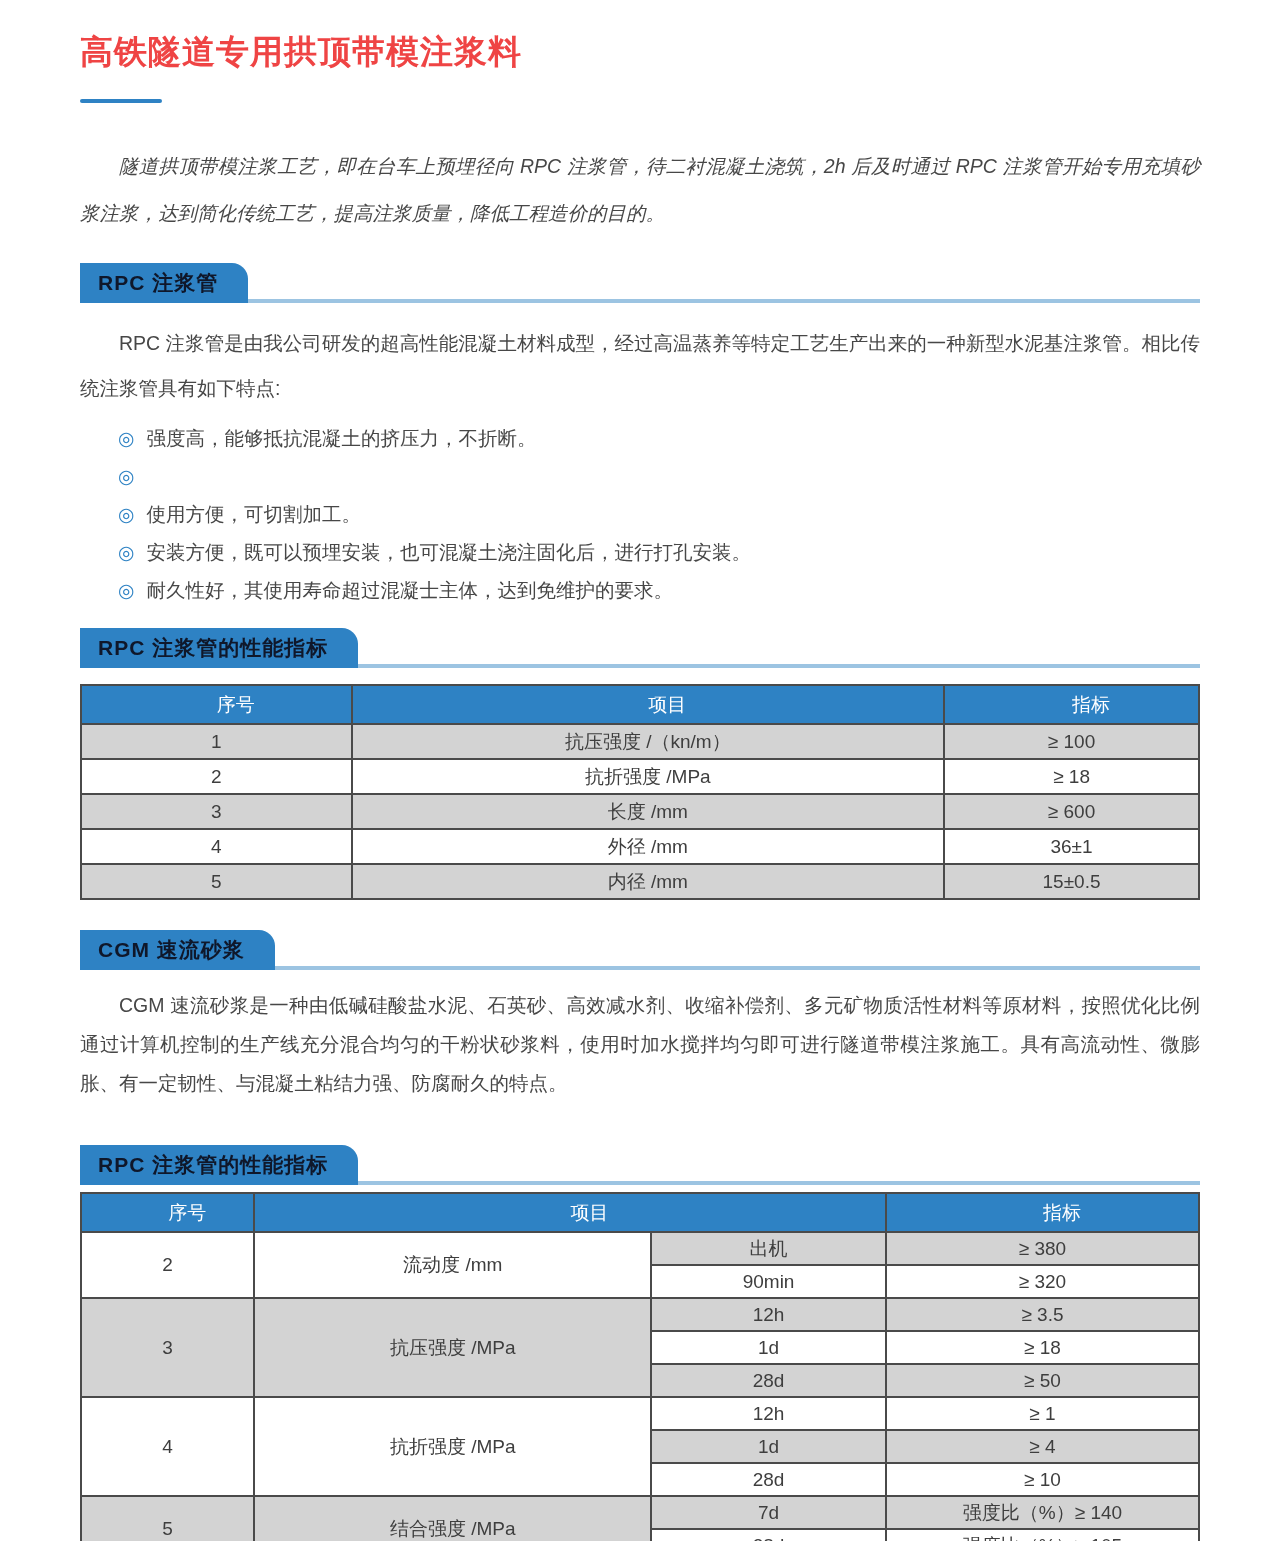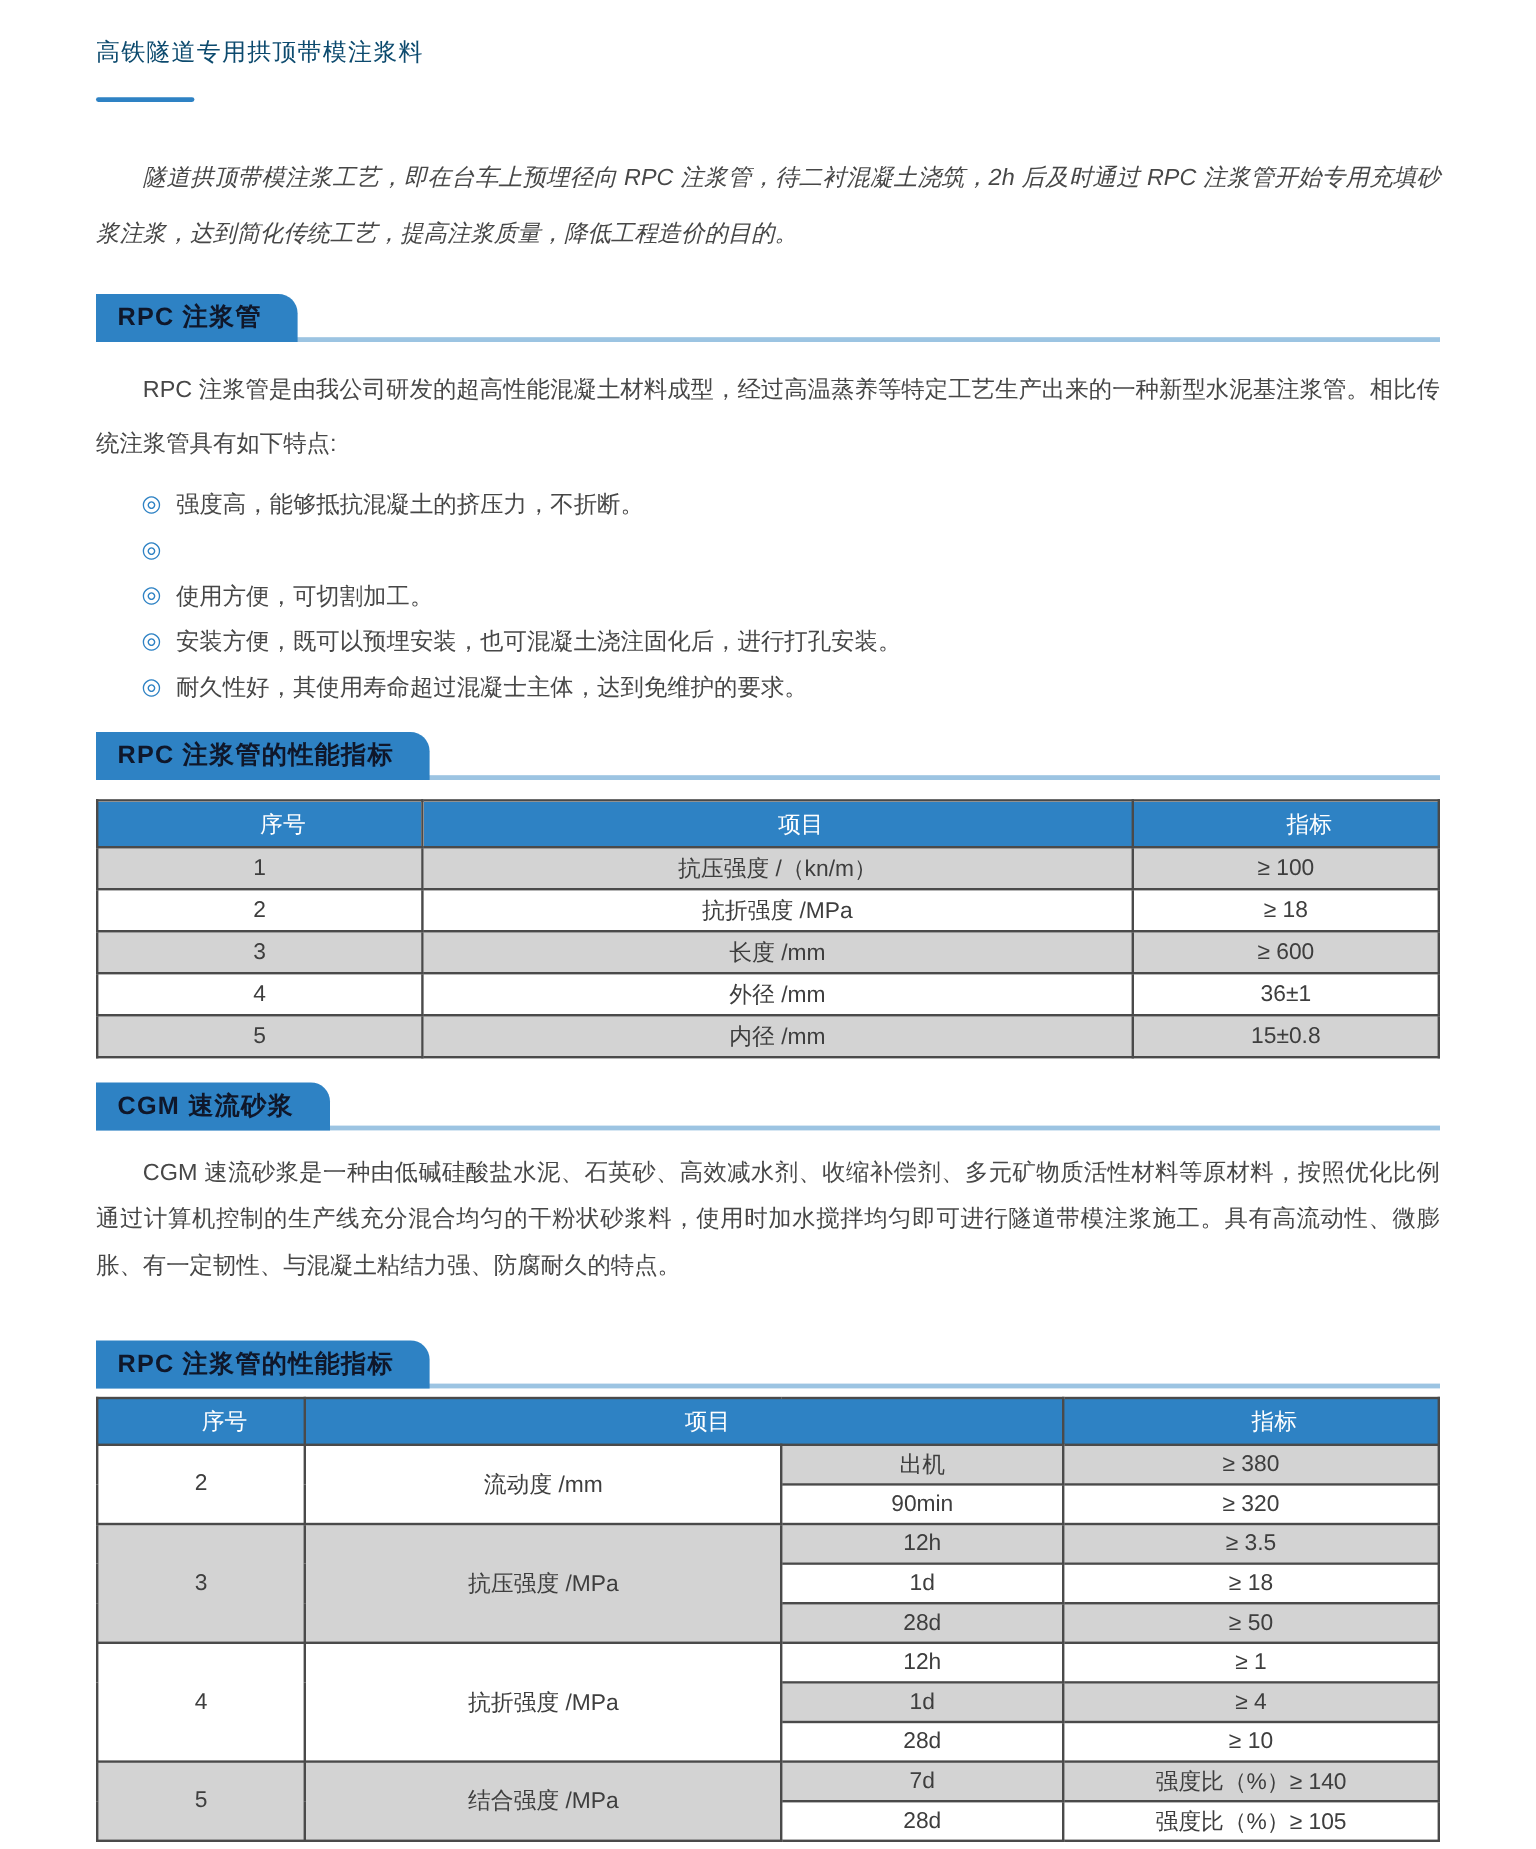--- a/index.html
+++ b/index.html
@@ -5,21 +5,21 @@
   html,body{margin:0;padding:0;background:#ffffff;}
   body{
     width:1280px;height:1541px;overflow:hidden;
     font-family:"Liberation Sans","DejaVu Sans",sans-serif;
     color:#454545;
   }
   .page{width:1280px;height:1541px;background:#fff;box-sizing:border-box;}
   .content{padding:0 80px;box-sizing:border-box;}
 
   .doc-title{
-    margin:30px 0 0 0;font-size:20px;font-weight:normal;color:#0c4a6e;
+    margin:30px 0 0 0;font-size:33px;font-weight:bold;color:#ef4444;
     letter-spacing:1px;
   }
   .title-rule{margin-top:24px;width:82px;height:4px;background:#2E82C4;border-radius:2px;}
 
   .para{
     font-size:19.5px;color:#474747;text-align:justify;text-indent:2em;margin:0;
   }
   .intro{margin-top:40px;line-height:47px;font-style:italic;}
   .body-text{margin-top:18px;line-height:45px;}
   .cgm-text{margin-top:16px;line-height:39px;}
@@ -29,21 +29,21 @@
     border-bottom:4px solid #9CC4E2;
   }
   .badge{
     display:inline-block;background:#2E82C4;color:#0f172a;
     font-size:21px;font-weight:bold;line-height:40px;
     padding:0 30px 0 18px;border-radius:0 16px 0 0;
     margin-bottom:-4px;letter-spacing:1px;
   }
   .head-1{margin-top:26px;}
   .head-2{margin-top:24px;}
-  .head-3{margin-top:20px;}
+  .head-3{margin-top:30px;}
   .head-4{margin-top:42px;}
 
   .bullets{list-style:none;margin:14px 0 0 0;padding:0 0 0 38px;}
   .bullets li{display:flex;align-items:flex-start;margin-top:11px;font-size:19.5px;color:#474747;}
   .bullet-mark{color:#2E82C4;margin-right:12px;font-size:19px;line-height:27px;}
 
   table{width:100%;border-collapse:collapse;table-layout:fixed;}
   .tbl-1{margin-top:16px;}
   .tbl-2{margin-top:7px;}
   th,td{
@@ -127,21 +127,21 @@
           <td class="g">≥ 600</td>
         </tr>
         <tr>
           <td>4</td>
           <td>外径 /mm</td>
           <td>36±1</td>
         </tr>
         <tr>
           <td class="g">5</td>
           <td class="g">内径 /mm</td>
-          <td class="g">15±0.8</td>
+          <td class="g">15±0.5</td>
         </tr>
       </tbody>
     </table>
 
     <div class="section-head head-3">
       <span class="badge">CGM 速流砂浆</span>
     </div>
     <p class="para cgm-text">CGM 速流砂浆是一种由低碱硅酸盐水泥、石英砂、高效减水剂、收缩补偿剂、多元矿物质活性材料等原材料，按照优化比例通过计算机控制的生产线充分混合均匀的干粉状砂浆料，使用时加水搅拌均匀即可进行隧道带模注浆施工。具有高流动性、微膨胀、有一定韧性、与混凝土粘结力强、防腐耐久的特点。</p>
 
     <div class="section-head head-4">

